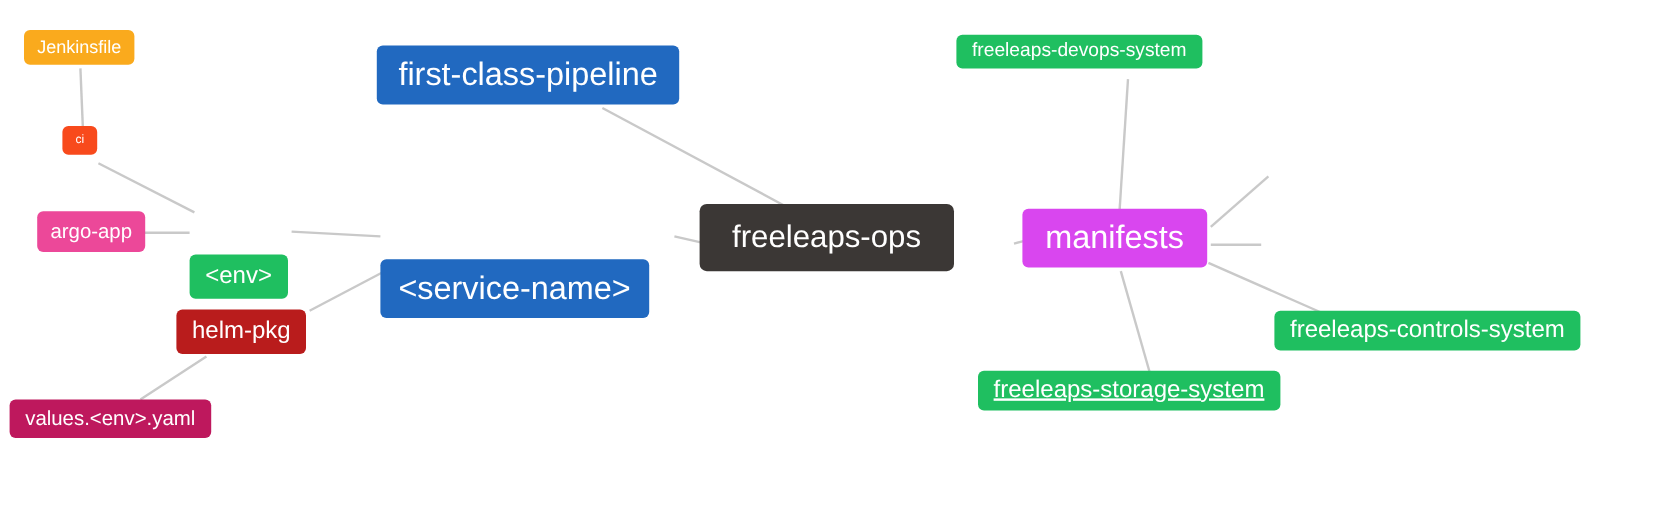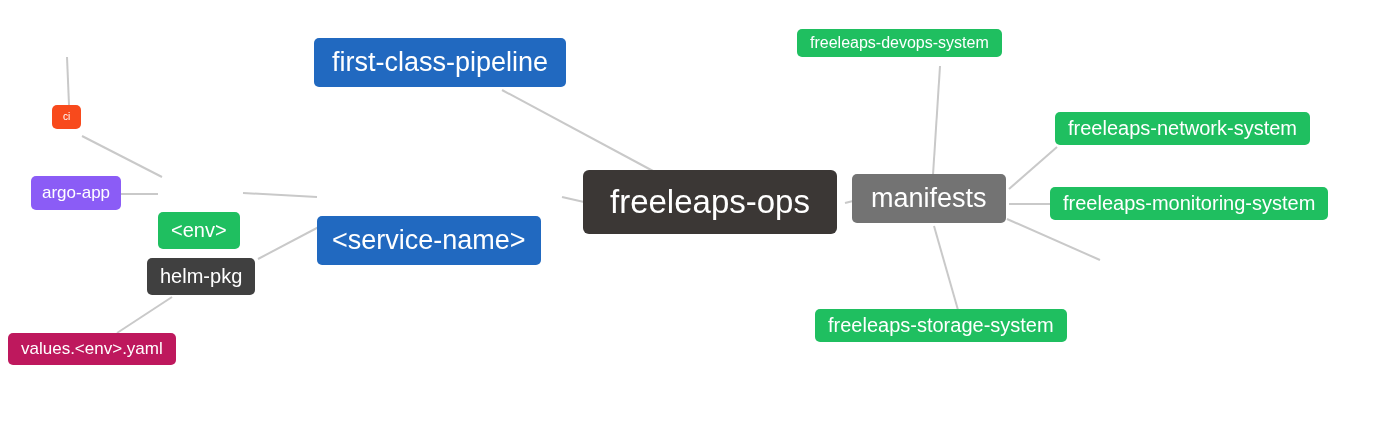--- a/index.html
+++ b/index.html
@@ -18,27 +18,27 @@
   }
   
   #n-jenkinsfile { left:20px;  top:25px;  font-size:15px; padding:6px 11px; }
   #n-ci          { left:52px;  top:105px; font-size:10px; padding:6px 11px; }
   #n-argo-app    { left:31px;  top:176px; font-size:17px; padding:7px 11px; }
   #n-env         { left:158px; top:175px; font-size:20px; padding:7px 13px;margin-top:37px; }
   #n-helm-pkg    { left:147px; top:258px; font-size:20px; padding:7px 13px; }
   #n-values      { left:8px;   top:333px; font-size:17px; padding:6px 13px; }
   #n-pipeline    { left:314px; top:38px;  font-size:27px; padding:9px 18px; }
   #n-service     { left:317px; top:172px; font-size:27px; padding:9px 15px;margin-top:44px; }
-  #n-ops         { left:583px; top:170px; font-size:33px; padding:13px 27px; border-radius:6px; }
+  #n-ops         { left:583px; top:170px; font-size:26px; padding:13px 27px; border-radius:6px; }
   #n-manifests   { left:852px; top:174px; font-size:27px; padding:9px 19px; }
   #n-devops      { left:797px; top:29px;  font-size:16px; padding:5px 13px; }
   #n-network     { left:1055px;top:112px; font-size:20px; padding:5px 13px; }
   #n-monitoring  { left:1050px;top:187px; font-size:20px; padding:5px 13px; }
   #n-controls    { left:1062px;top:259px; font-size:20px; padding:5px 13px; }
-  #n-storage     { left:815px; top:309px; font-size:20px; padding:5px 13px; }
+  #n-storage     { left:815px; top:309px; font-size:20px; padding:5px 13px;text-decoration:underline; }
 </style>
 </head>
 <body style="--edge-color: #c9c9c9; --text-color: #ffffff;">
 
 <div class="canvas">
 
   <svg class="edges" viewBox="0 0 1390 421">
     <line x1="67" y1="57" x2="69" y2="105"></line>
     <line x1="82" y1="136" x2="162" y2="177"></line>
     <line x1="119" y1="194" x2="158" y2="194"></line>
@@ -48,53 +48,53 @@
     <line x1="502" y1="90" x2="653" y2="171"></line>
     <line x1="562" y1="197" x2="584" y2="202"></line>
     <line x1="845" y1="203" x2="853" y2="201"></line>
     <line x1="933" y1="175" x2="940" y2="66"></line>
     <line x1="1009" y1="189" x2="1057" y2="147"></line>
     <line x1="1009" y1="204" x2="1051" y2="204"></line>
     <line x1="1007" y1="219" x2="1100" y2="260"></line>
     <line x1="934" y1="226" x2="958" y2="310"></line>
   </svg>
 
+  <div class="node" id="n-jenkinsfile" style="background: rgb(250, 170, 29);">
+    <span>Jenkinsfile</span>
+  </div>
   <div class="node" id="n-ci" style="background: rgb(248, 74, 28);">
     <span>ci</span>
   </div>
-  <div class="node" id="n-argo-app" style="background: #8b5cf6;">
+  <div class="node" id="n-argo-app" style="background: #ec4899;">
     <span>argo-app</span>
   </div>
   <div class="node" id="n-env" style="background: rgb(31, 191, 96);">
     <span>&lt;env&gt;</span>
   </div>
-  <div class="node" id="n-helm-pkg" style="background: #404040;">
+  <div class="node" id="n-helm-pkg" style="background: #b91c1c;">
     <span>helm-pkg</span>
   </div>
   <div class="node" id="n-values" style="background: #be185d;">
     <span>values.&lt;env&gt;.yaml</span>
   </div>
   <div class="node" id="n-pipeline" style="background: rgb(33, 105, 192);">
     <span>first-class-pipeline</span>
   </div>
   <div class="node" id="n-service" style="background: rgb(33, 105, 192);">
     <span>&lt;service-name&gt;</span>
   </div>
   <div class="node" id="n-ops" style="background: rgb(59, 55, 53);">
     <span>freeleaps-ops</span>
   </div>
-  <div class="node" id="n-manifests" style="background: #737373; text-align: center;">
+  <div class="node" id="n-manifests" style="background: #d946ef; text-align: center;">
     <span>manifests</span>
   </div>
   <div class="node" id="n-devops" style="background: rgb(31, 191, 96);">
     <span>freeleaps-devops-system</span>
   </div>
-  <div class="node" id="n-network" style="background: rgb(31, 191, 96);">
-    <span>freeleaps-network-system</span>
-  </div>
-  <div class="node" id="n-monitoring" style="background: rgb(31, 191, 96);">
-    <span>freeleaps-monitoring-system</span>
+  <div class="node" id="n-controls" style="background: rgb(31, 191, 96);">
+    <span>freeleaps-controls-system</span>
   </div>
   <div class="node" id="n-storage" style="background: rgb(31, 191, 96);">
     <span>freeleaps-storage-system</span>
   </div>
 
 </div>
 
 </body></html>

